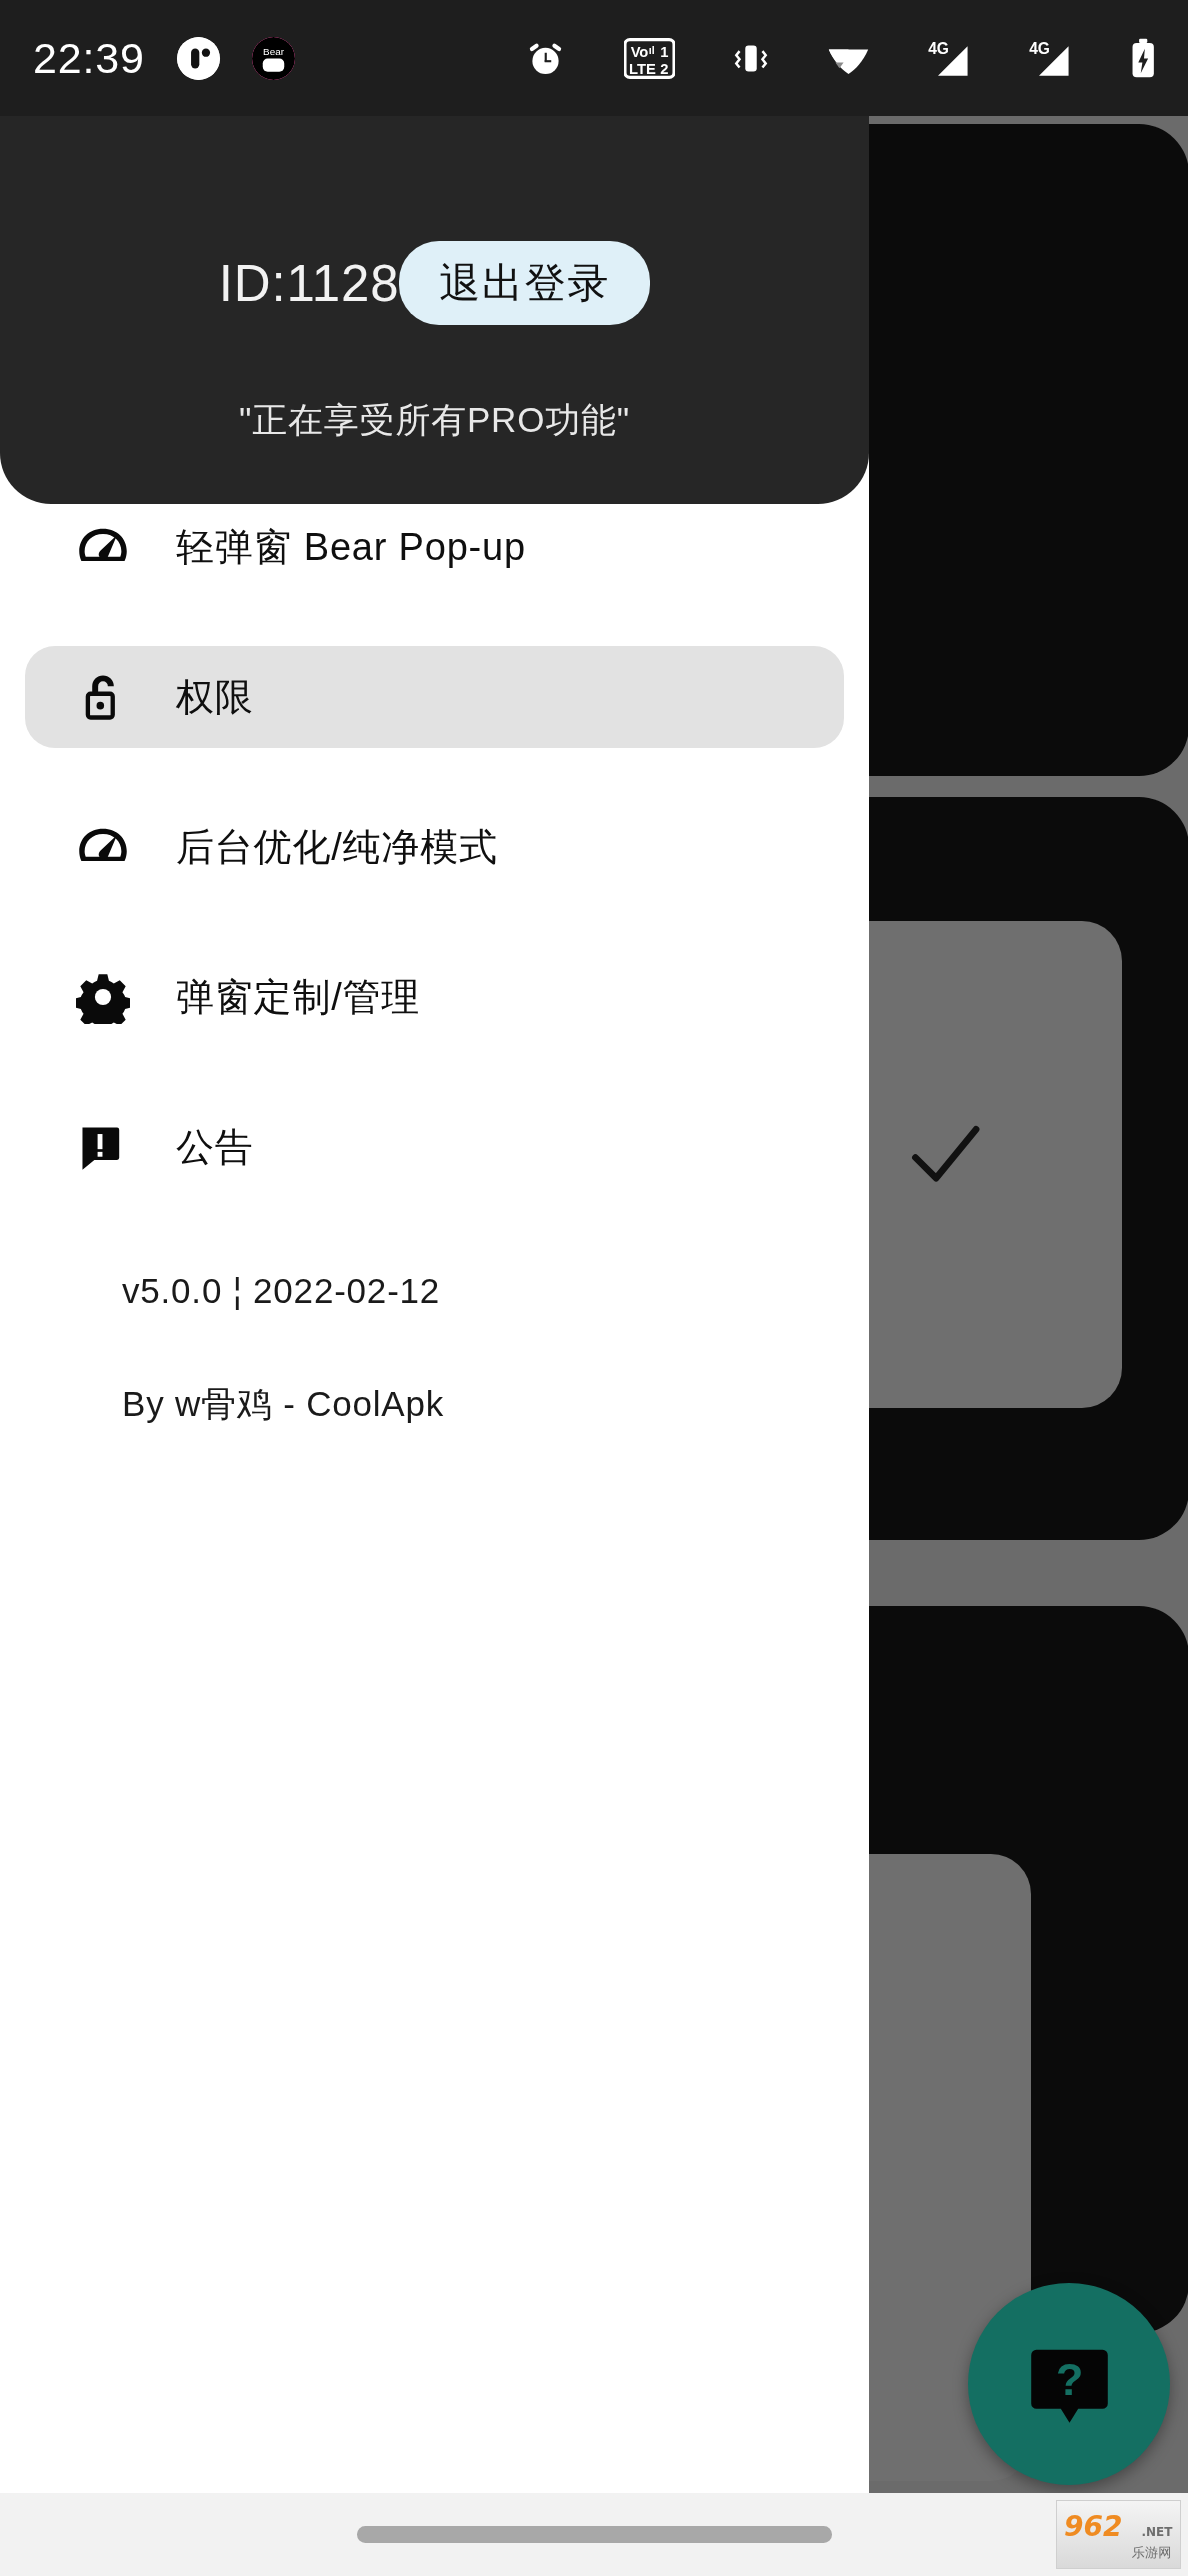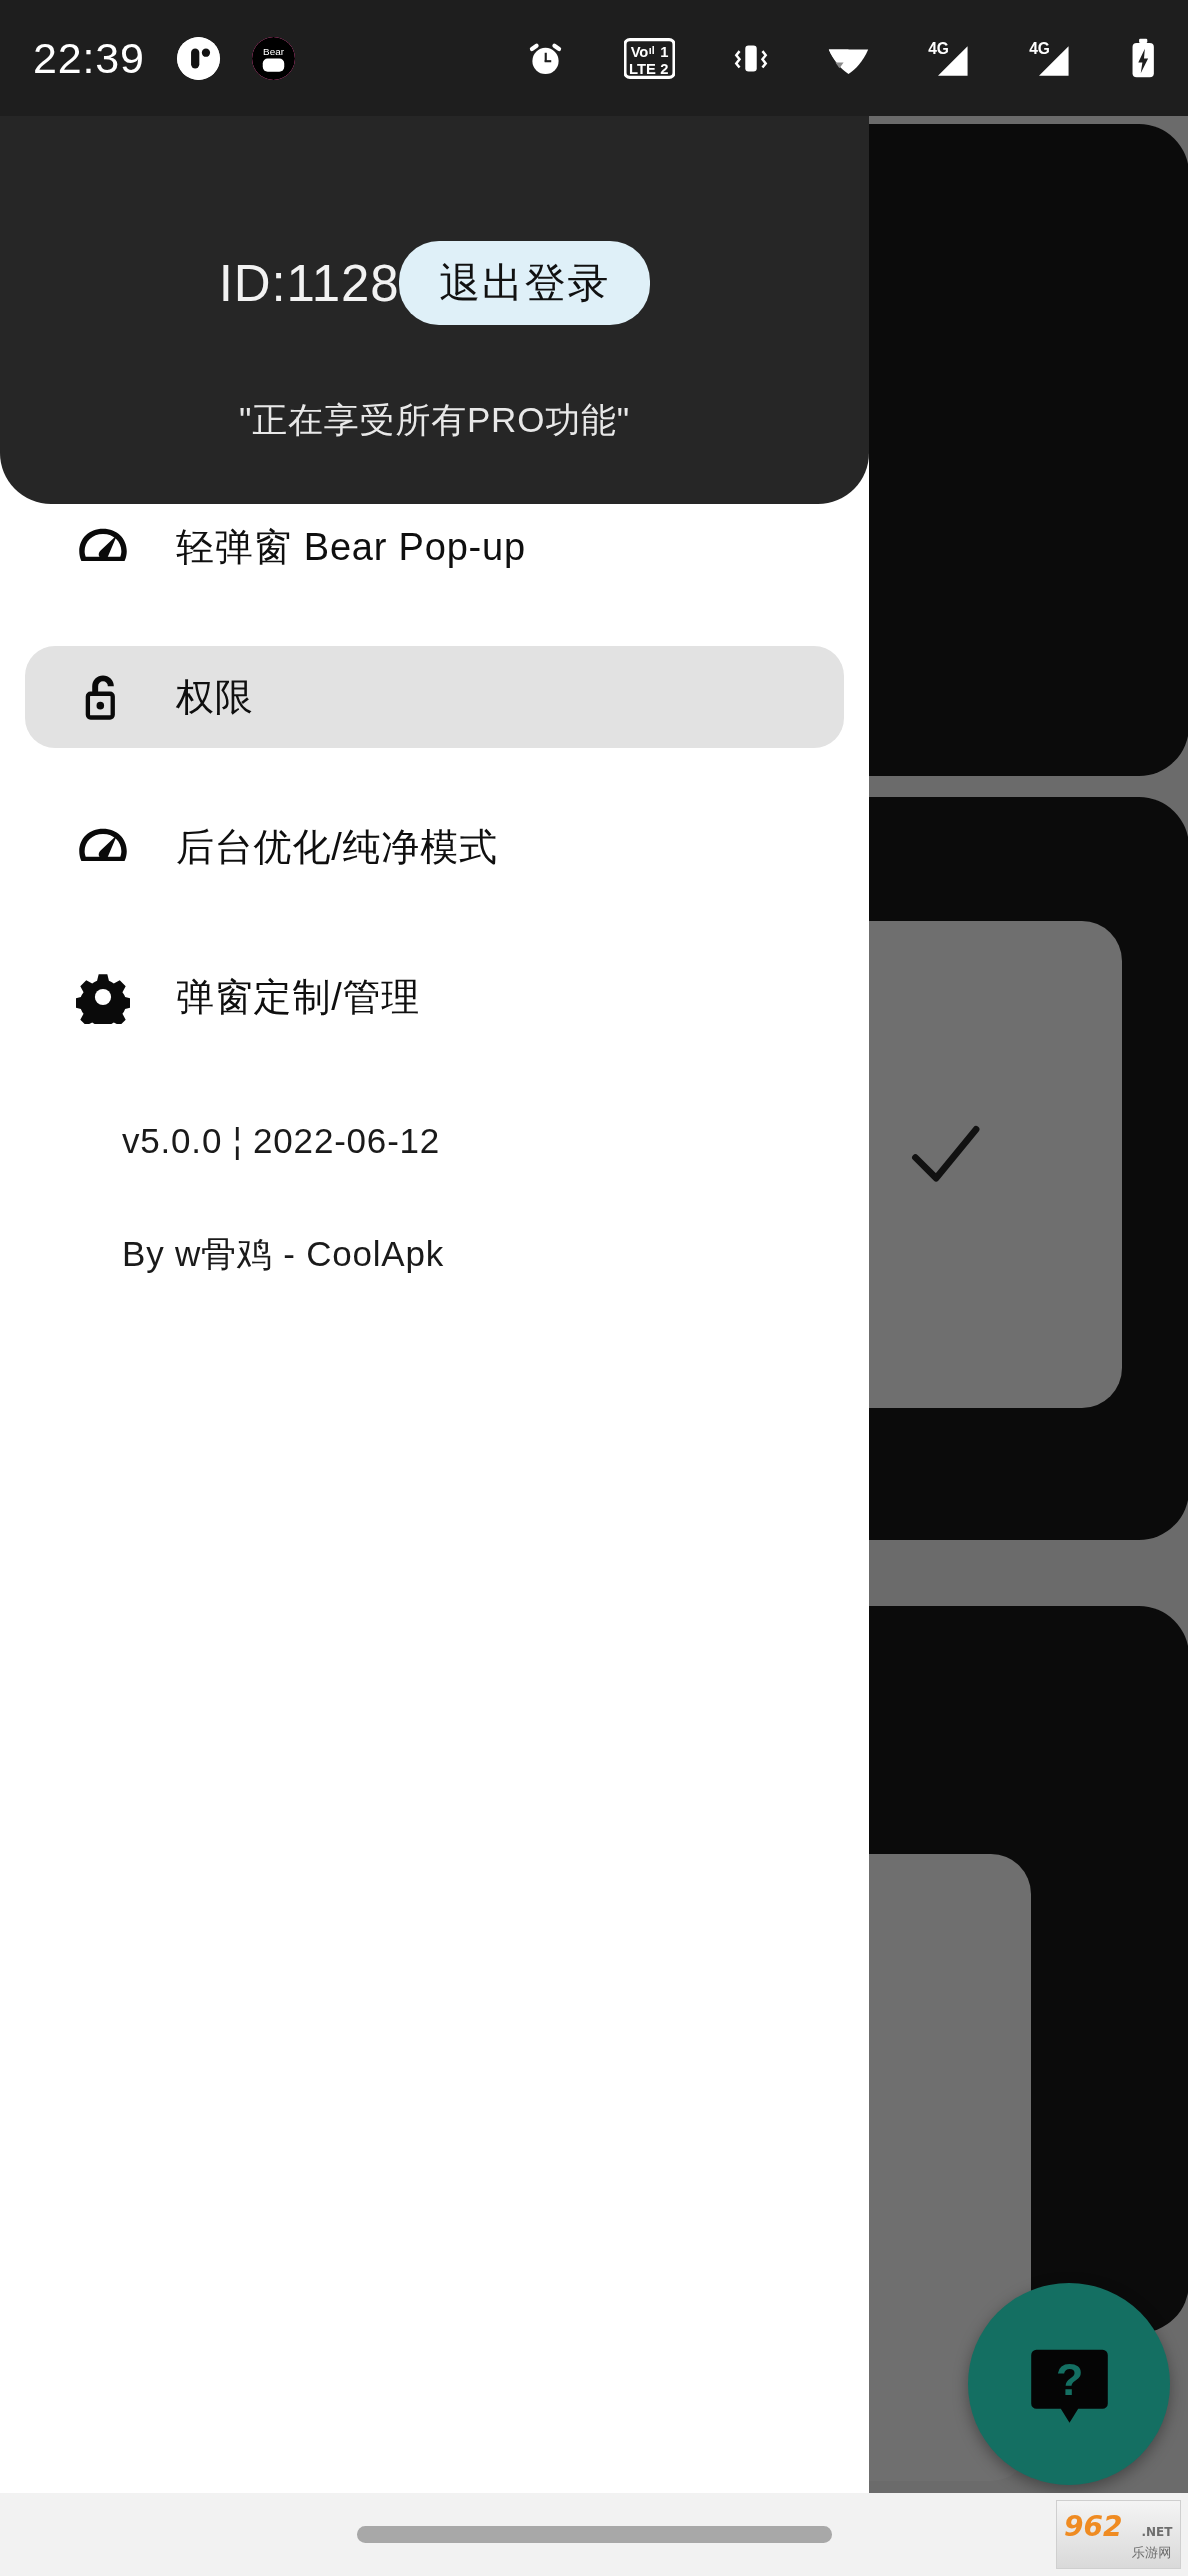--- a/index.html
+++ b/index.html
@@ -298,22 +298,32 @@
                    a32 32 0 0 1 -5 9 l6 11 l-11 11 l-11 -6 a32 32 0 0 1 -9 5 l-3 12 h-16 l-3 -12
                    a32 32 0 0 1 -9 -5 l-11 6 l-11 -11 l6 -11 a32 32 0 0 1 -5 -9 l-12 -3 v-16 l12 -3
                    a32 32 0 0 1 5 -9 l-6 -11 l11 -11 l11 6 a32 32 0 0 1 9 -5 z" fill="#0a0a0a"></path>
           <circle cx="50" cy="50" r="15" fill="#ffffff"></circle>
         </svg>
       </span>
       <span class="menu-label">弹窗定制/管理</span>
     </div>
 
 
-
-    <div class="meta-line" id="version-line">v5.0.0 ¦ 2022-06-12</div>
+    <div class="menu-item">
+      <span class="menu-icon">
+        <svg viewBox="0 0 100 100">
+          <path d="M12 14 h64 a4 4 0 0 1 4 4 v52 a4 4 0 0 1 -4 4 h-42 l-22 18 z" fill="#0a0a0a"></path>
+          <rect x="40" y="26" width="9" height="28" fill="#ffffff"></rect>
+          <rect x="40" y="59" width="9" height="9" fill="#ffffff"></rect>
+        </svg>
+      </span>
+      <span class="menu-label">公告</span>
+    </div>
+
+    <div class="meta-line" id="version-line">v5.0.0 ¦ 2022-02-12</div>
     <div class="meta-line" id="author-line">By w骨鸡 - CoolApk</div>
   </div>
 </div>
 
 <div id="status-bar">
   <div id="status-left">
     <span id="status-time">22:39</span>
     <span class="status-app-icon" id="icon-bear-pop">
       <svg viewBox="0 0 52 52">
         <circle cx="26" cy="26" r="26" fill="#ffffff"></circle>

